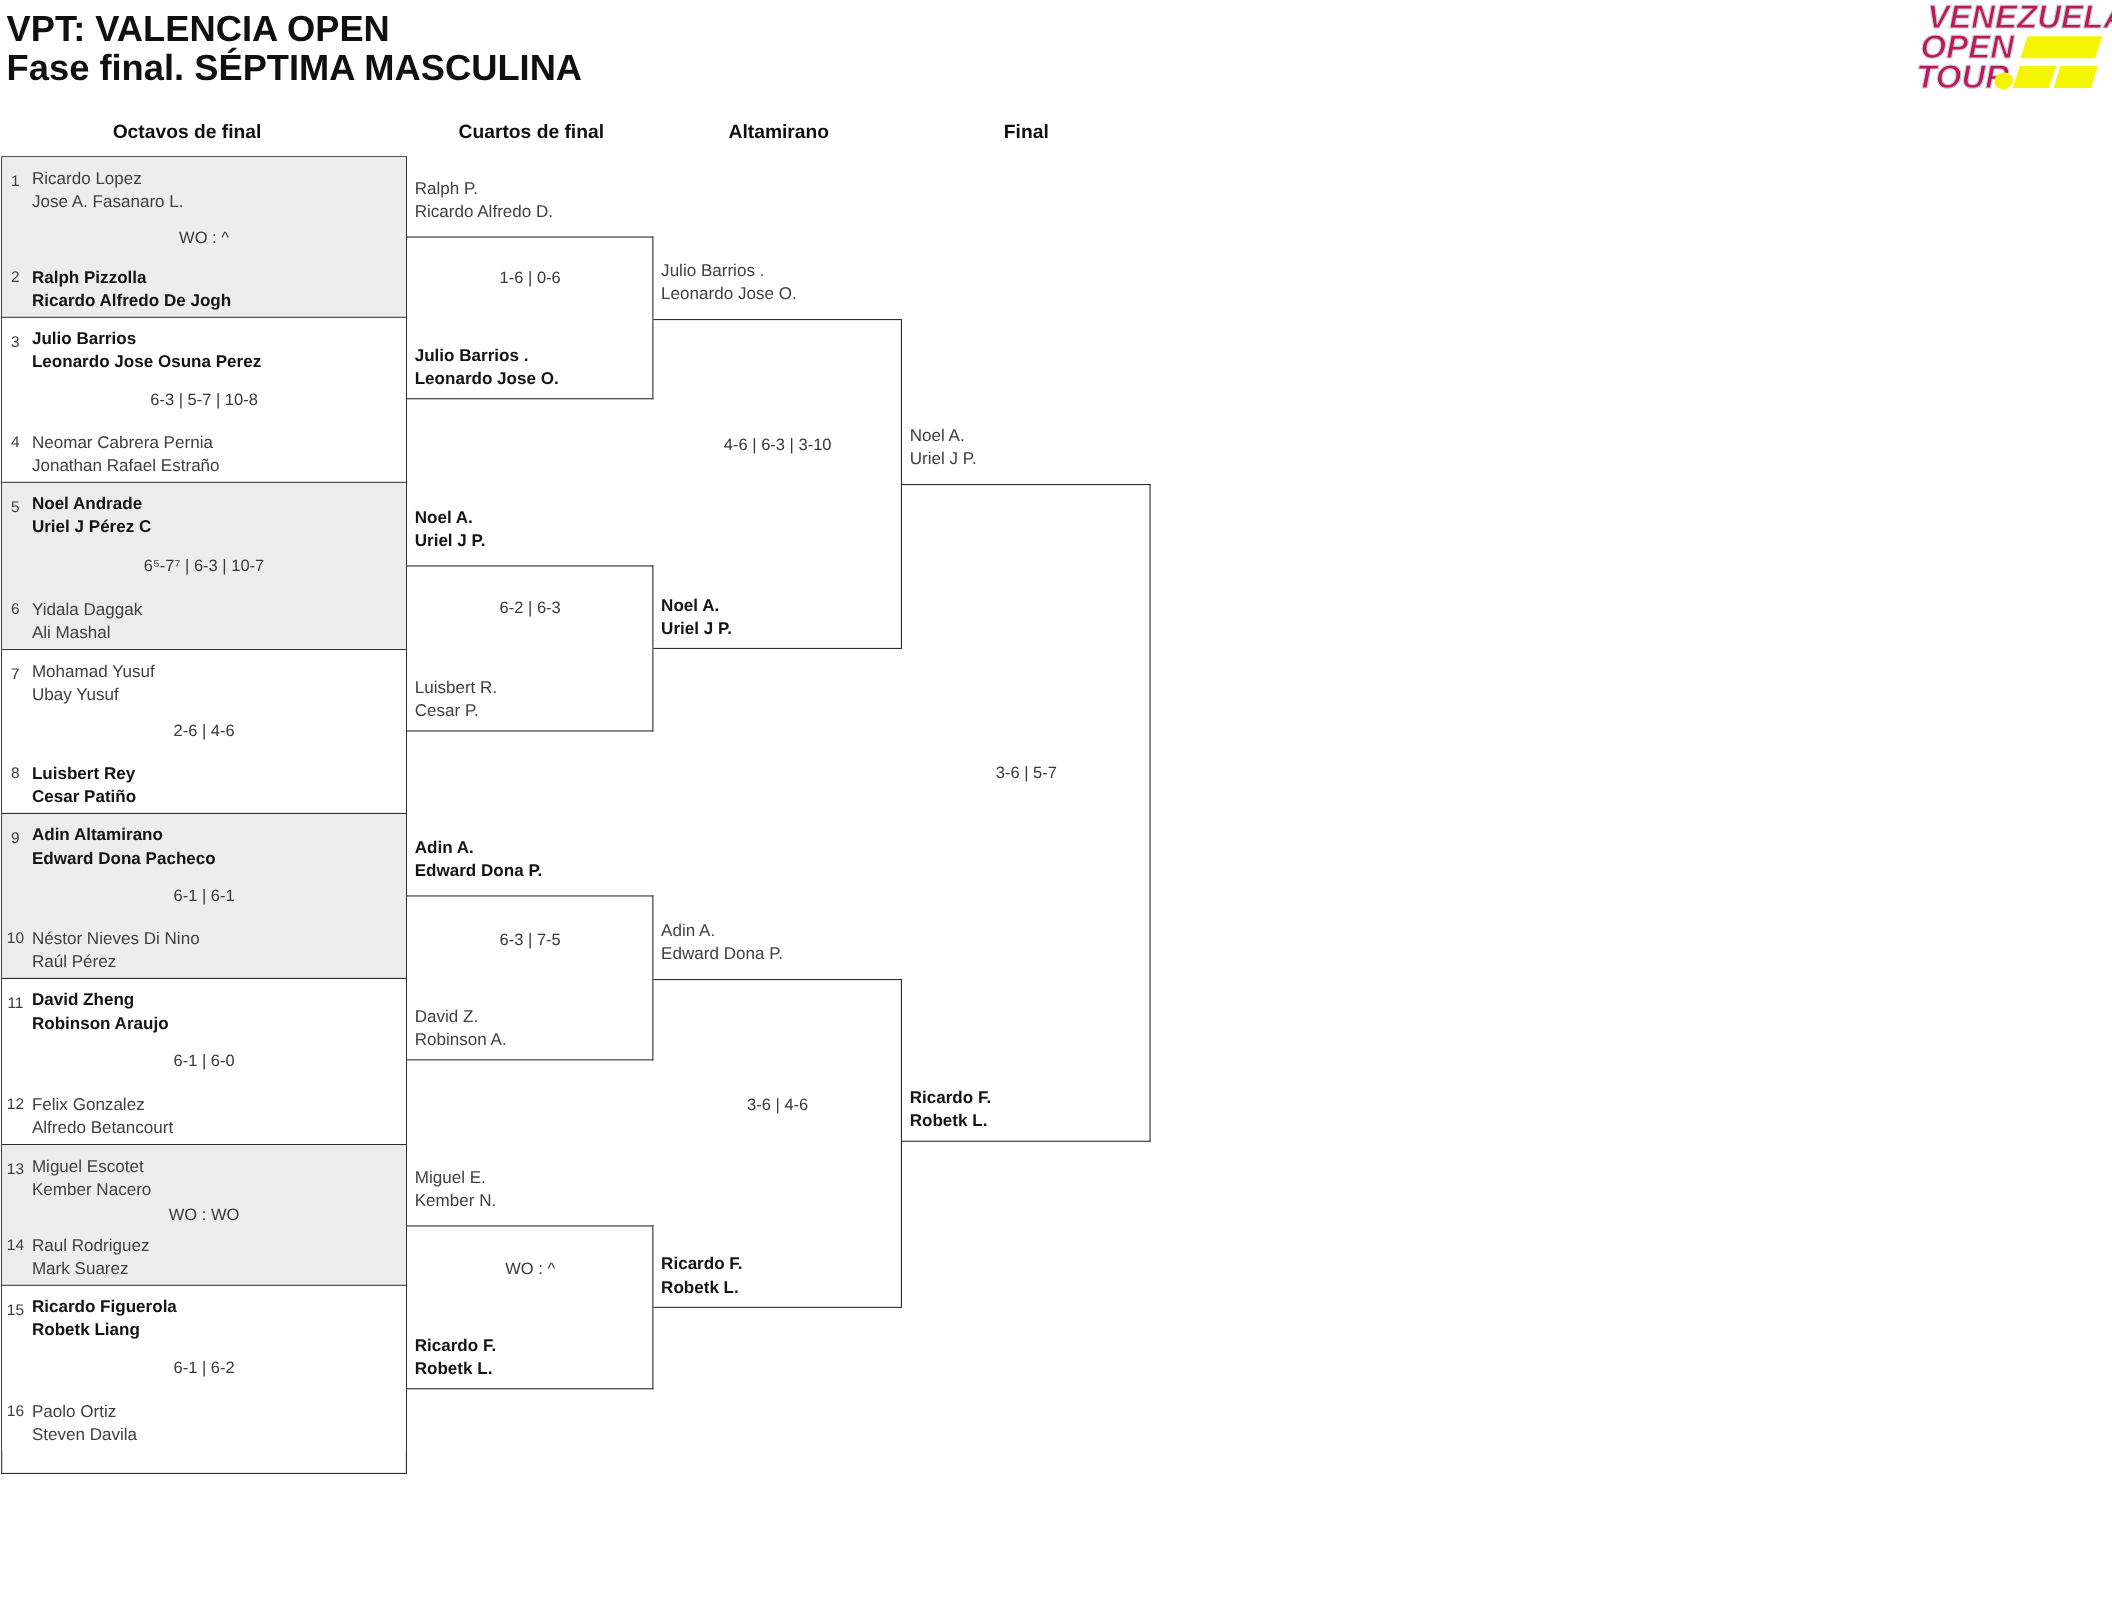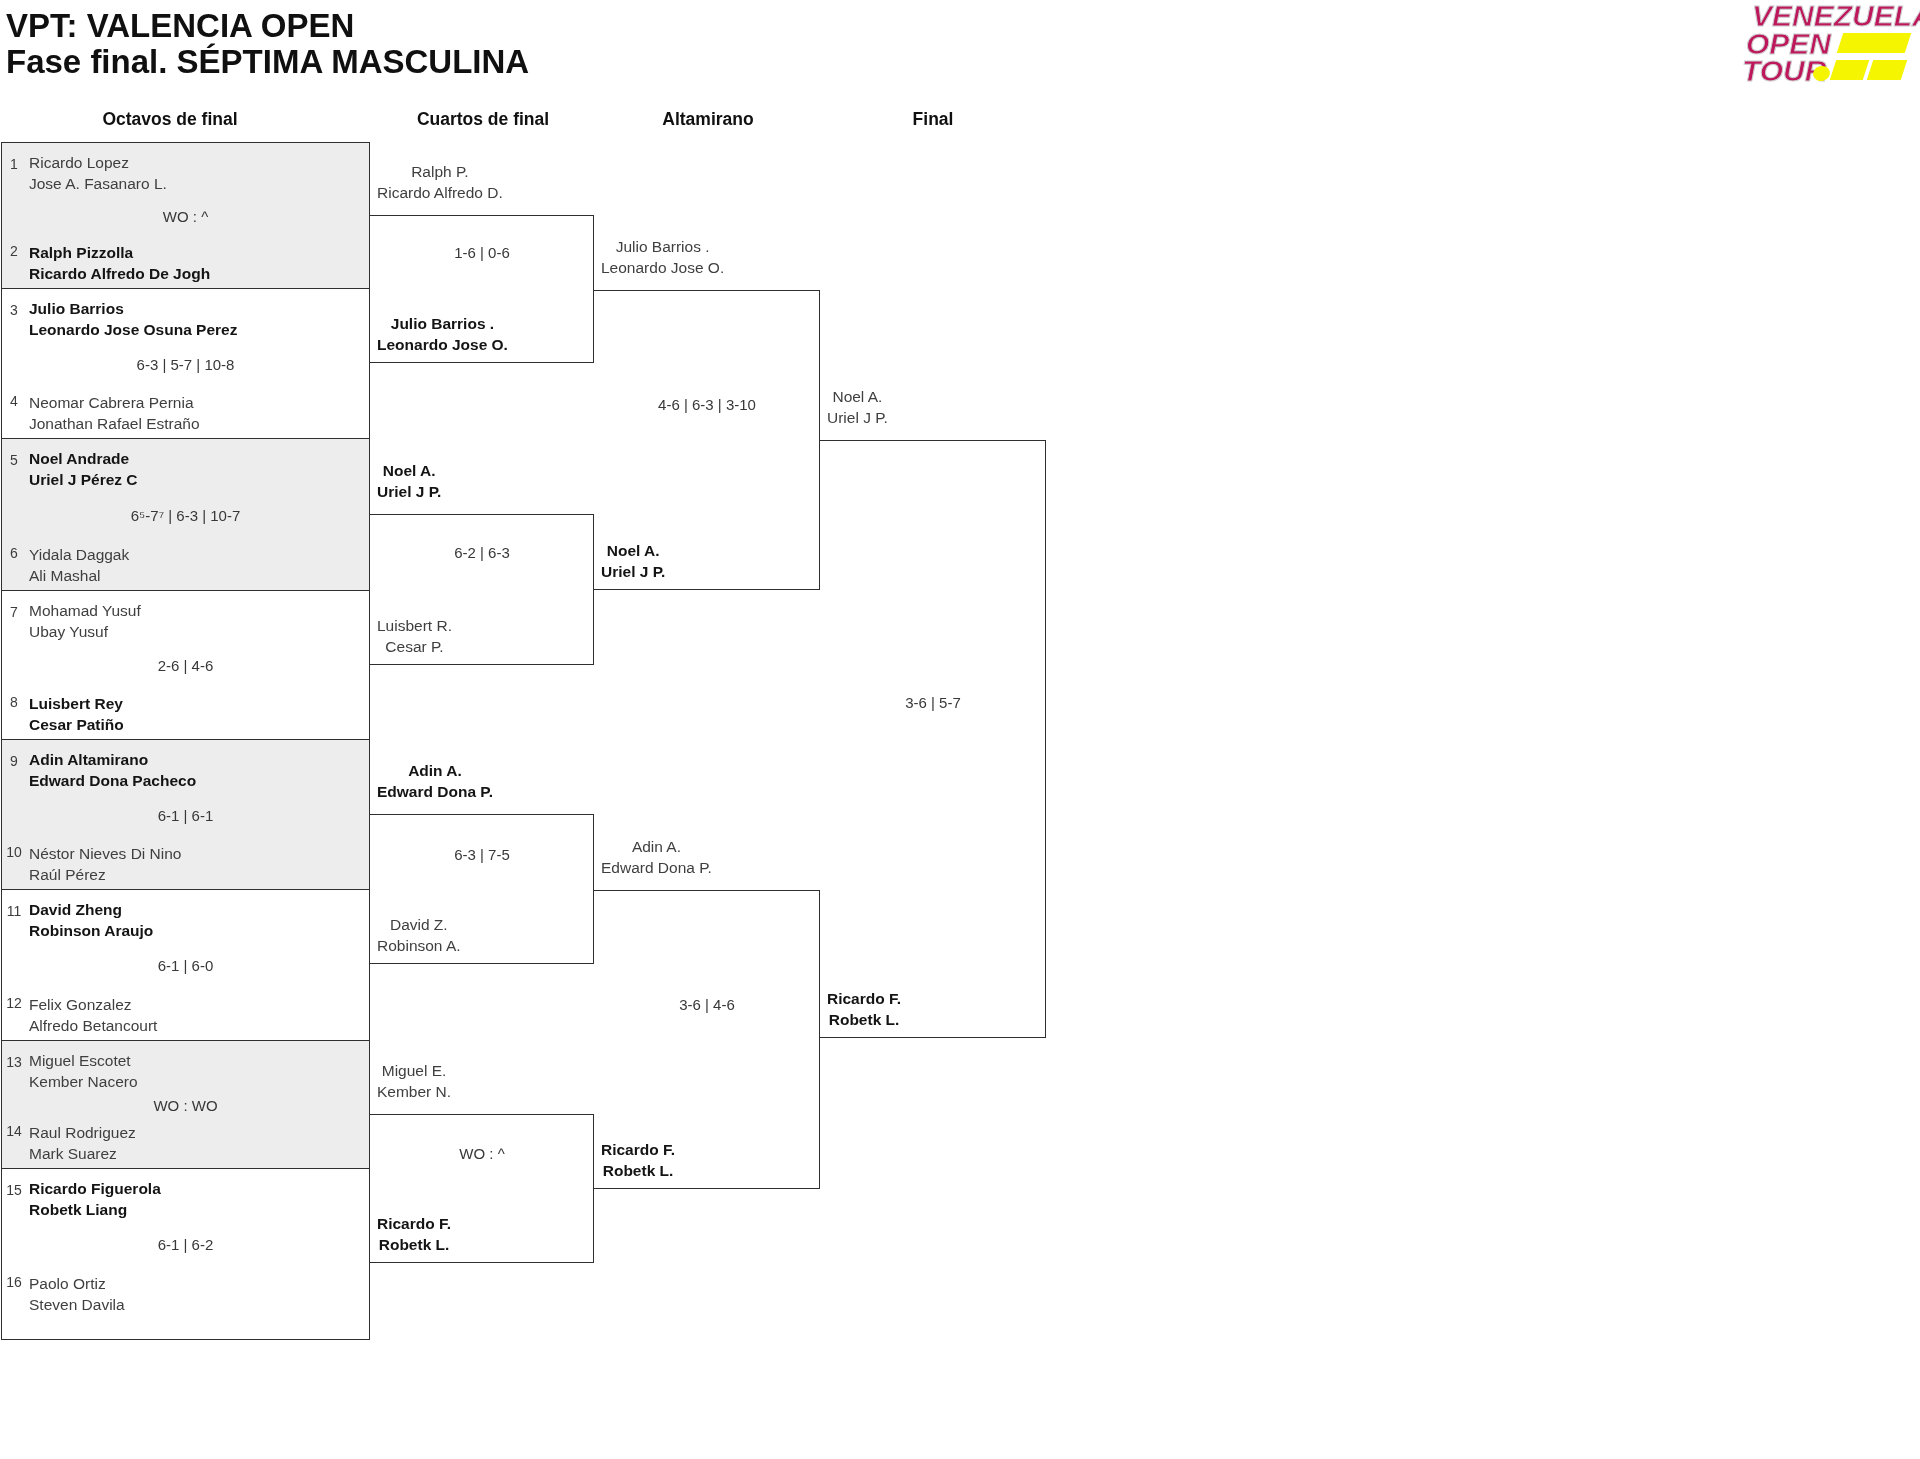--- a/index.html
+++ b/index.html
@@ -43,21 +43,21 @@
   .num{position:absolute;left:0px;width:24px;text-align:center;font-size:14px;line-height:20px;color:#3c3c3c;}
   .num-1{top:11px;}
   .num-2{bottom:27px;}
   .score{font-size:15px;color:#383838;text-align:center;white-space:nowrap;}
   .r16-score{position:absolute;left:0;right:0;top:50%;transform:translateY(-50%);}
 
   
   .box{position:absolute;border:1px solid #2f2f2f;border-left:none;box-sizing:border-box;}
 
   
-  .fteam{position:absolute;text-align:center;}
+  .fteam{position:absolute;}
   .fscore{position:absolute;line-height:20px;}
 </style>
 </head>
 <body>
 
 <div class="stage">
 
   <div class="title">
     <div>VPT: VALENCIA OPEN</div>
     <div>Fase final. SÉPTIMA MASCULINA</div>

